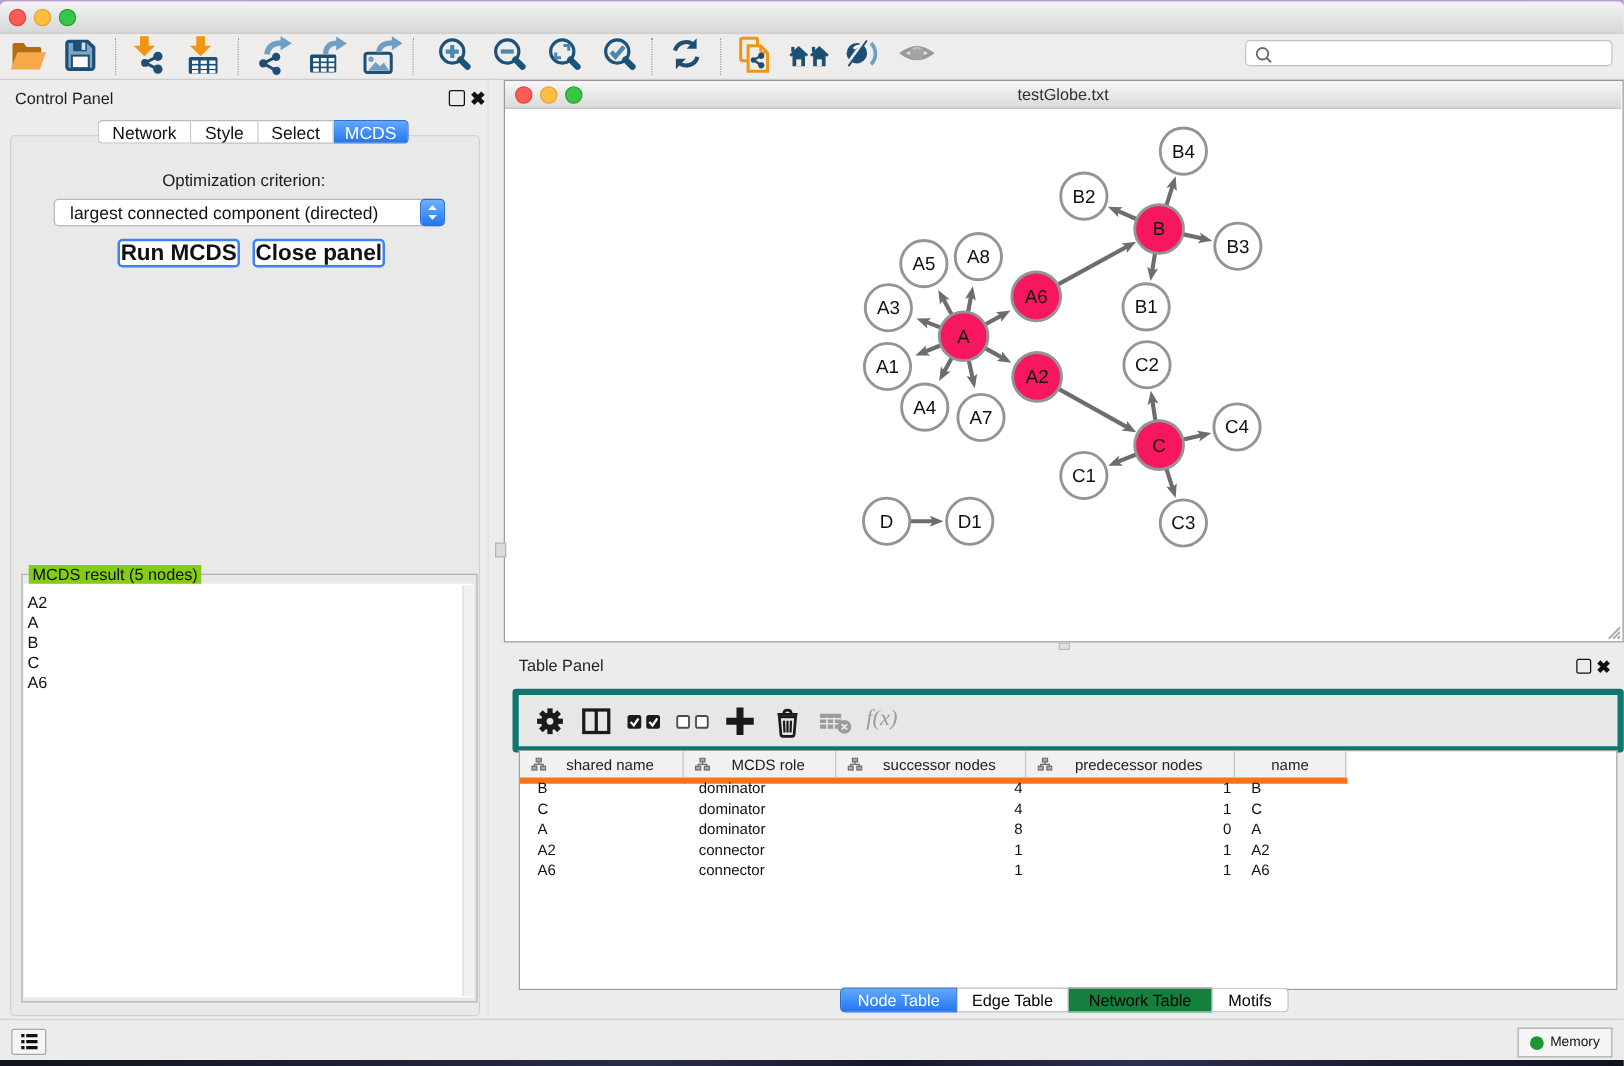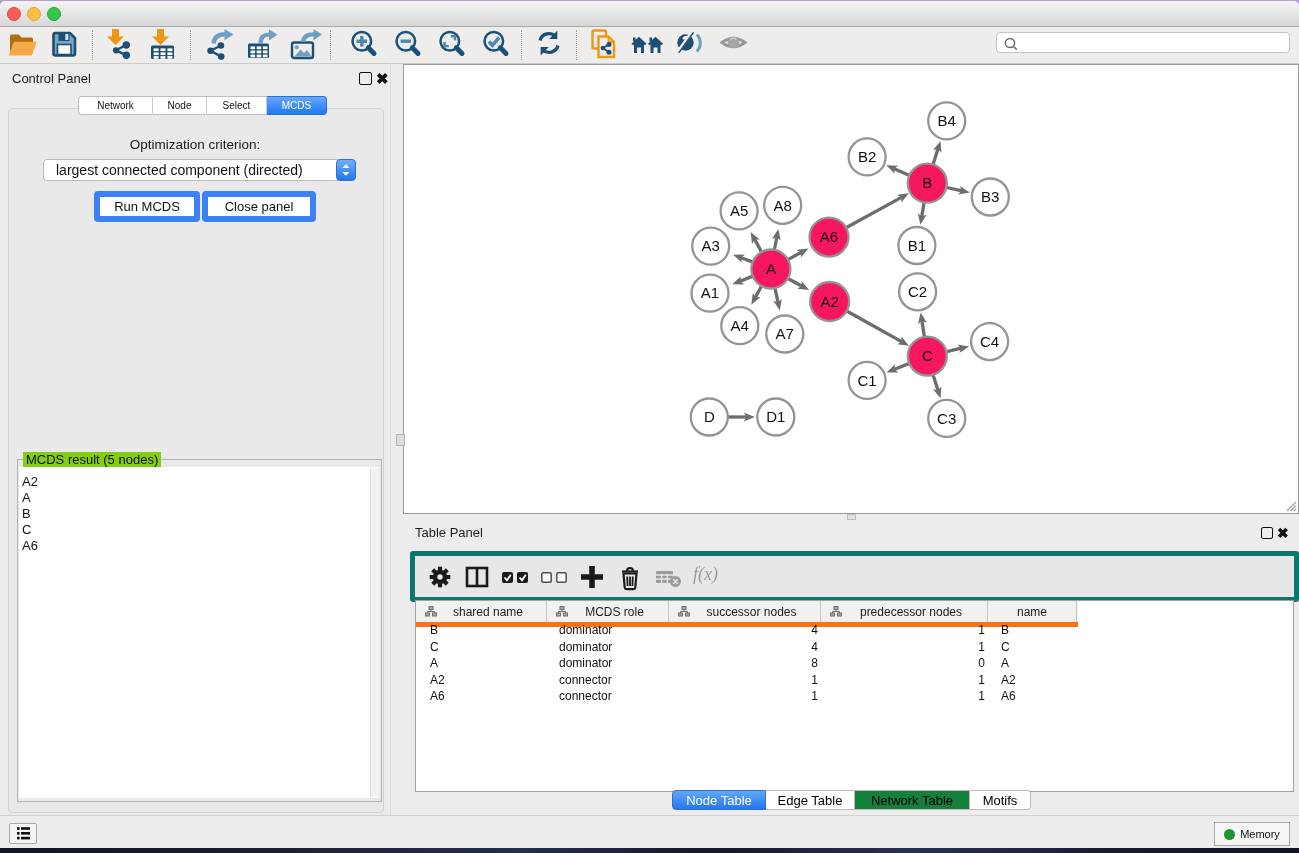--- a/index.html
+++ b/index.html
@@ -11,35 +11,35 @@
     background:linear-gradient(#f4f4f4,#d7d7d7);border-bottom:1px solid #a8a8a8;}
   #titlebar .title{width:100%;text-align:center;top:6px;font-size:13px;color:#3f3f3f;}
   .tl{width:12px;height:12px;border-radius:50%;top:6px;}
   
   #toolbar{left:0;top:27px;width:1299px;height:36px;background:#eeedec;border-bottom:1px solid #cccccc;}
   .tbsep{top:3px;width:0;height:30px;border-left:1px dotted #9f9f9f;}
   #search{left:996px;top:5px;width:292px;height:19px;background:#fff;border:1px solid #c3c3c3;border-radius:4px;}
   
   #cp-title{left:12px;top:71px;font-size:13px;color:#1e1e1e;}
   .winbtn{top:73px;font-size:12px;color:#111;}
-  .tabbar{height:19px;display:flex;font-size:10px;color:#111;}
+  .tabbar{height:19px;display:flex;font-size:14px;color:#111;}
   .tabbar .seg{background:#fff;border-top:1px solid #bcbcbc;border-bottom:1px solid #bcbcbc;
      border-right:1px solid #c9c9c9;display:flex;align-items:center;justify-content:center;}
   .tabbar .seg.first{border-left:1px solid #bcbcbc;border-radius:4px 0 0 4px;}
   .tabbar .seg.last{border-right:1px solid #bcbcbc;border-radius:0 4px 4px 0;border-left:none;}
   .tabbar .seg.sel{background:linear-gradient(#64a7fa,#2277f0);color:#fff;border-color:#2e6fd0;}
   #cp-pane{left:8px;top:108px;width:374px;height:703px;background:#e9e9e9;
      border:1px solid #d2d2d2;border-radius:4px;}
   #optlabel{left:0;top:137px;width:390px;text-align:center;font-size:13.5px;color:#1a1a1a;}
   #combo{left:43px;top:159px;width:311px;height:20px;background:#fff;border:1px solid #b9b9b9;border-radius:4px;}
   #combo .txt{left:12px;top:2px;font-size:14px;color:#111;}
   #combo .spin{right:-1px;top:-1px;width:18px;height:20px;border-radius:4px;
       background:linear-gradient(#6fb0fb,#2277f0);border:1px solid #2e6fd0;}
-  .btn{height:19px;background:#fff;border:6px solid #3b82f6;border-radius:4px;
-      font-size:13px;color:#111;display:flex;align-items:center;justify-content:center;}
+  .btn{height:19px;background:#fff;border:2px solid #3b82f6;border-radius:4px;
+      font-size:18px;color:#111;display:flex;align-items:center;justify-content:center;font-weight:bold;}
   #fs{left:17px;top:459px;width:363px;height:341px;border:1px solid #b2b2b2;}
   #fsinner{left:19px;top:467px;width:360px;height:331px;background:#fff;}
   #fslabel{left:23px;top:452px;background:#84cc16;padding:0 3px;font-size:13px;color:#111;}
   #fslist{left:22px;top:474px;font-size:13px;color:#111;line-height:16px;}
   #fsscroll{left:370px;top:468px;width:8px;height:329px;background:#f1f1f1;border-left:1px solid #ddd;}
   
   #netwin{left:403px;top:64px;width:894px;height:448px;border:1px solid #999;background:#fff;}
   #nettitle{left:0;top:0;width:893px;height:21px;background:linear-gradient(#f7f7f7,#dadada);border-bottom:1px solid #b8b8b8;}
   #nettitle .title{width:100%;text-align:center;top:3px;font-size:13px;color:#2f2f2f;}
   
@@ -209,21 +209,21 @@
     </div>
 </div>
 
 <div id="cp-title" class="abs">Control Panel</div>
 <div class="winbtn abs" style="left:359px;top:72px;width:11px;height:11px;border:1.5px solid #111;border-radius:2px;"></div>
 <div class="winbtn abs" style="left:376px;top:70px;font-size:15px;font-weight:bold;">✖</div>
 <div id="cp-pane" class="abs"></div>
 <div class="abs" style="left:390px;top:63px;width:1px;height:752px;background:#dedede;"></div>
 <div class="tabbar abs" style="left:78px;top:96px;">
   <div class="seg first" style="width:73px;">Network</div>
-  <div class="seg" style="width:53px;">Node</div>
+  <div class="seg" style="width:53px;">Style</div>
   <div class="seg" style="width:59px;">Select</div>
   <div class="seg last sel" style="width:59px;">MCDS</div>
 </div>
 <div id="optlabel" class="abs">Optimization criterion:</div>
 <div id="combo" class="abs">
   <div class="txt abs">largest connected component (directed)</div>
   <div class="spin abs">
       <svg width="18" height="20" viewBox="0 0 18 20">
         <path d="M5.5 8 L9 4.2 L12.5 8Z M5.5 12 L9 15.8 L12.5 12Z" fill="#fff"></path>
       </svg>
@@ -231,20 +231,26 @@
 </div>
 <div class="btn abs" style="left:94px;top:191px;width:94px;">Run MCDS</div>
 <div class="btn abs" style="left:202px;top:191px;width:102px;">Close panel</div>
 <div id="fs" class="abs"></div>
 <div id="fsinner" class="abs"></div>
 <div id="fsscroll" class="abs"></div>
 <div id="fslabel" class="abs">MCDS result (5 nodes)</div>
 <div id="fslist" class="abs">A2<br>A<br>B<br>C<br>A6</div>
 
 <div id="netwin" class="abs">
+  <div id="nettitle" class="abs">
+    <div class="tl abs" style="left:8px;top:4px;background:#fc5b57;border:1px solid #e2463f;"></div>
+    <div class="tl abs" style="left:28px;top:4px;background:#fdbe41;border:1px solid #e0a435;"></div>
+    <div class="tl abs" style="left:48px;top:4px;background:#34c84a;border:1px solid #2aa22e;"></div>
+    <div class="title abs">testGlobe.txt</div>
+  </div>
   <svg class="abs" style="left:0;top:22px;" width="893" height="426" viewBox="0 1 893 426">
   <g id="GRAPH">
         <g stroke="#6d6d6d" stroke-width="3.3">
           <line x1="357.3" y1="165.5" x2="350.5" y2="153.0"></line>
           <line x1="370.5" y1="163.3" x2="372.9" y2="150.8"></line>
           <line x1="348.2" y1="175.9" x2="336.6" y2="171.5"></line>
           <line x1="348.3" y1="190.4" x2="335.7" y2="195.4"></line>
           <line x1="357.3" y1="200.5" x2="351.2" y2="211.6"></line>
           <line x1="371.1" y1="202.6" x2="374.1" y2="216.7"></line>
           <line x1="384.4" y1="173.4" x2="397.4" y2="166.3"></line>

